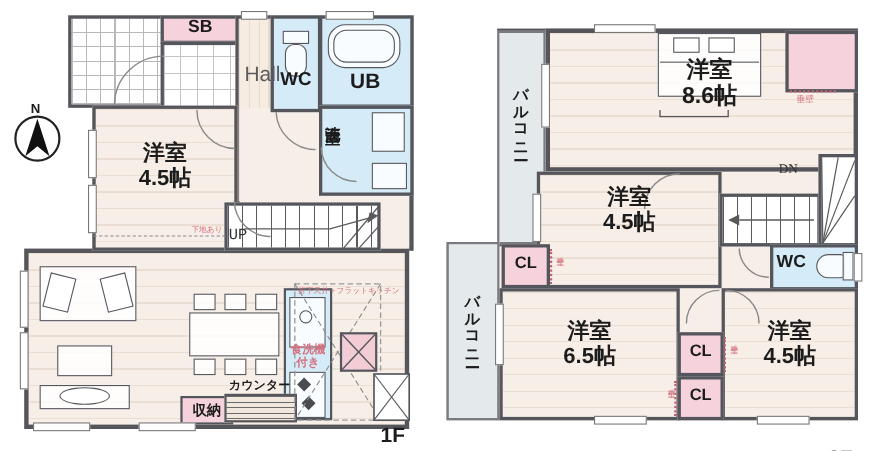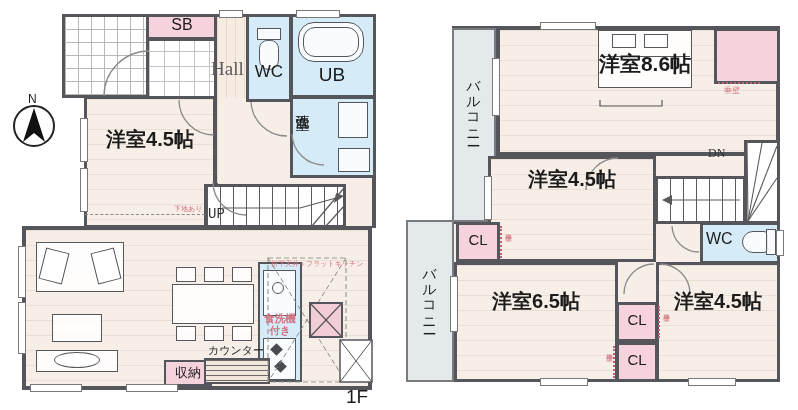--- a/index.html
+++ b/index.html
@@ -30,23 +30,23 @@
         background-image:repeating-linear-gradient(0deg,#c4c4c4 0 1px,transparent 1px 15px),
                          repeating-linear-gradient(90deg,#c4c4c4 0 1px,transparent 1px 15px);}
   .hall{background-color:#f6ece2;
         background-image:repeating-linear-gradient(90deg,rgba(160,120,90,.16) 0 1px,transparent 1px 9px);}
   .stairs{background:#fff;border:3px solid var(--wall);
         background-image:repeating-linear-gradient(90deg,#5a5a5a 0 1px,transparent 1px 13px);}
   .hatch{background-color:#f1e7dd;border:2px solid #55565c;
         background-image:repeating-linear-gradient(180deg,#6a6a6a 0 1px,transparent 1px 5px);}
   .furn{border:1.5px solid #56575c;background:rgba(255,255,255,.85);}
   .win{background:#fff;border:1px solid #787878;}
-  .rlabel{display:flex;flex-direction:row;align-items:center;justify-content:center;
+  .rlabel{display:flex;flex-direction:column;align-items:center;justify-content:center;
           font-weight:600;line-height:1.15;}
-  .lab{font-weight:400;}
+  .lab{font-weight:700;}
   .note{color:var(--note);}
   .vtext{writing-mode:vertical-rl;text-orientation:upright;letter-spacing:1px;}
   .dot-h{border-top:2px dotted #c06070;height:0;}
   .dot-v{border-left:2px dotted #c06070;width:0;}
   .dash-h{border-top:1.5px dashed #8a8a8a;height:0;}
   svg{position:absolute;left:0;top:0;pointer-events:none;}
 </style>
 </head>
 <body>
 
@@ -182,21 +182,21 @@
     <polyline points="740,200 672,200" fill="none" stroke="#5a5a5a" stroke-width="1.2"></polyline>
     <polygon points="672,195 662,200 672,205" fill="#5a5a5a"></polygon>
 
     <polyline points="600,100 600,106 662,106 662,100" fill="none" stroke="#56575c" stroke-width="1.2"></polyline>
 
     <circle cx="34" cy="126" r="20" fill="#fff" stroke="#222" stroke-width="2"></circle>
     <polygon points="34,108 23,142 34,133 45,142" fill="#111"></polygon>
   </svg>
 
   <div class="abs lab" style="left:146px;top:16px;width:72px;text-align:center;font-size:16px;">SB</div>
-  <div class="abs" style="left:211px;top:58px;width:44px;text-align:left;font-size:19px;color:#5b5b5b;font-family:Liberation Serif, serif;">Hall</div>
+  <div class="abs" style="left:211px;top:58px;width:44px;text-align:right;font-size:19px;color:#5b5b5b;font-family:Liberation Sans, sans-serif;">Hall</div>
   <div class="abs lab" style="left:246px;top:62px;width:46px;text-align:center;font-size:17px;">WC</div>
   <div class="abs lab" style="left:300px;top:64px;width:64px;text-align:center;font-size:19px;">UB</div>
   <div class="abs lab vtext" style="left:294px;top:104px;font-size:14px;">洗面室</div>
   <div class="abs rlabel" style="left:84px;top:128px;width:132px;font-size:20px;">
     <span>洋室</span>
     <span>4.5帖</span>
   </div>
   <div class="abs" style="left:208px;top:206px;font-size:14px;color:#333;font-family:Liberation Mono, monospace;">UP</div>
   <div class="abs lab" style="left:164px;top:364px;width:48px;text-align:center;font-size:13px;">収納</div>
   <div class="abs lab" style="left:208px;top:343px;font-size:11px;">カウンター</div>

